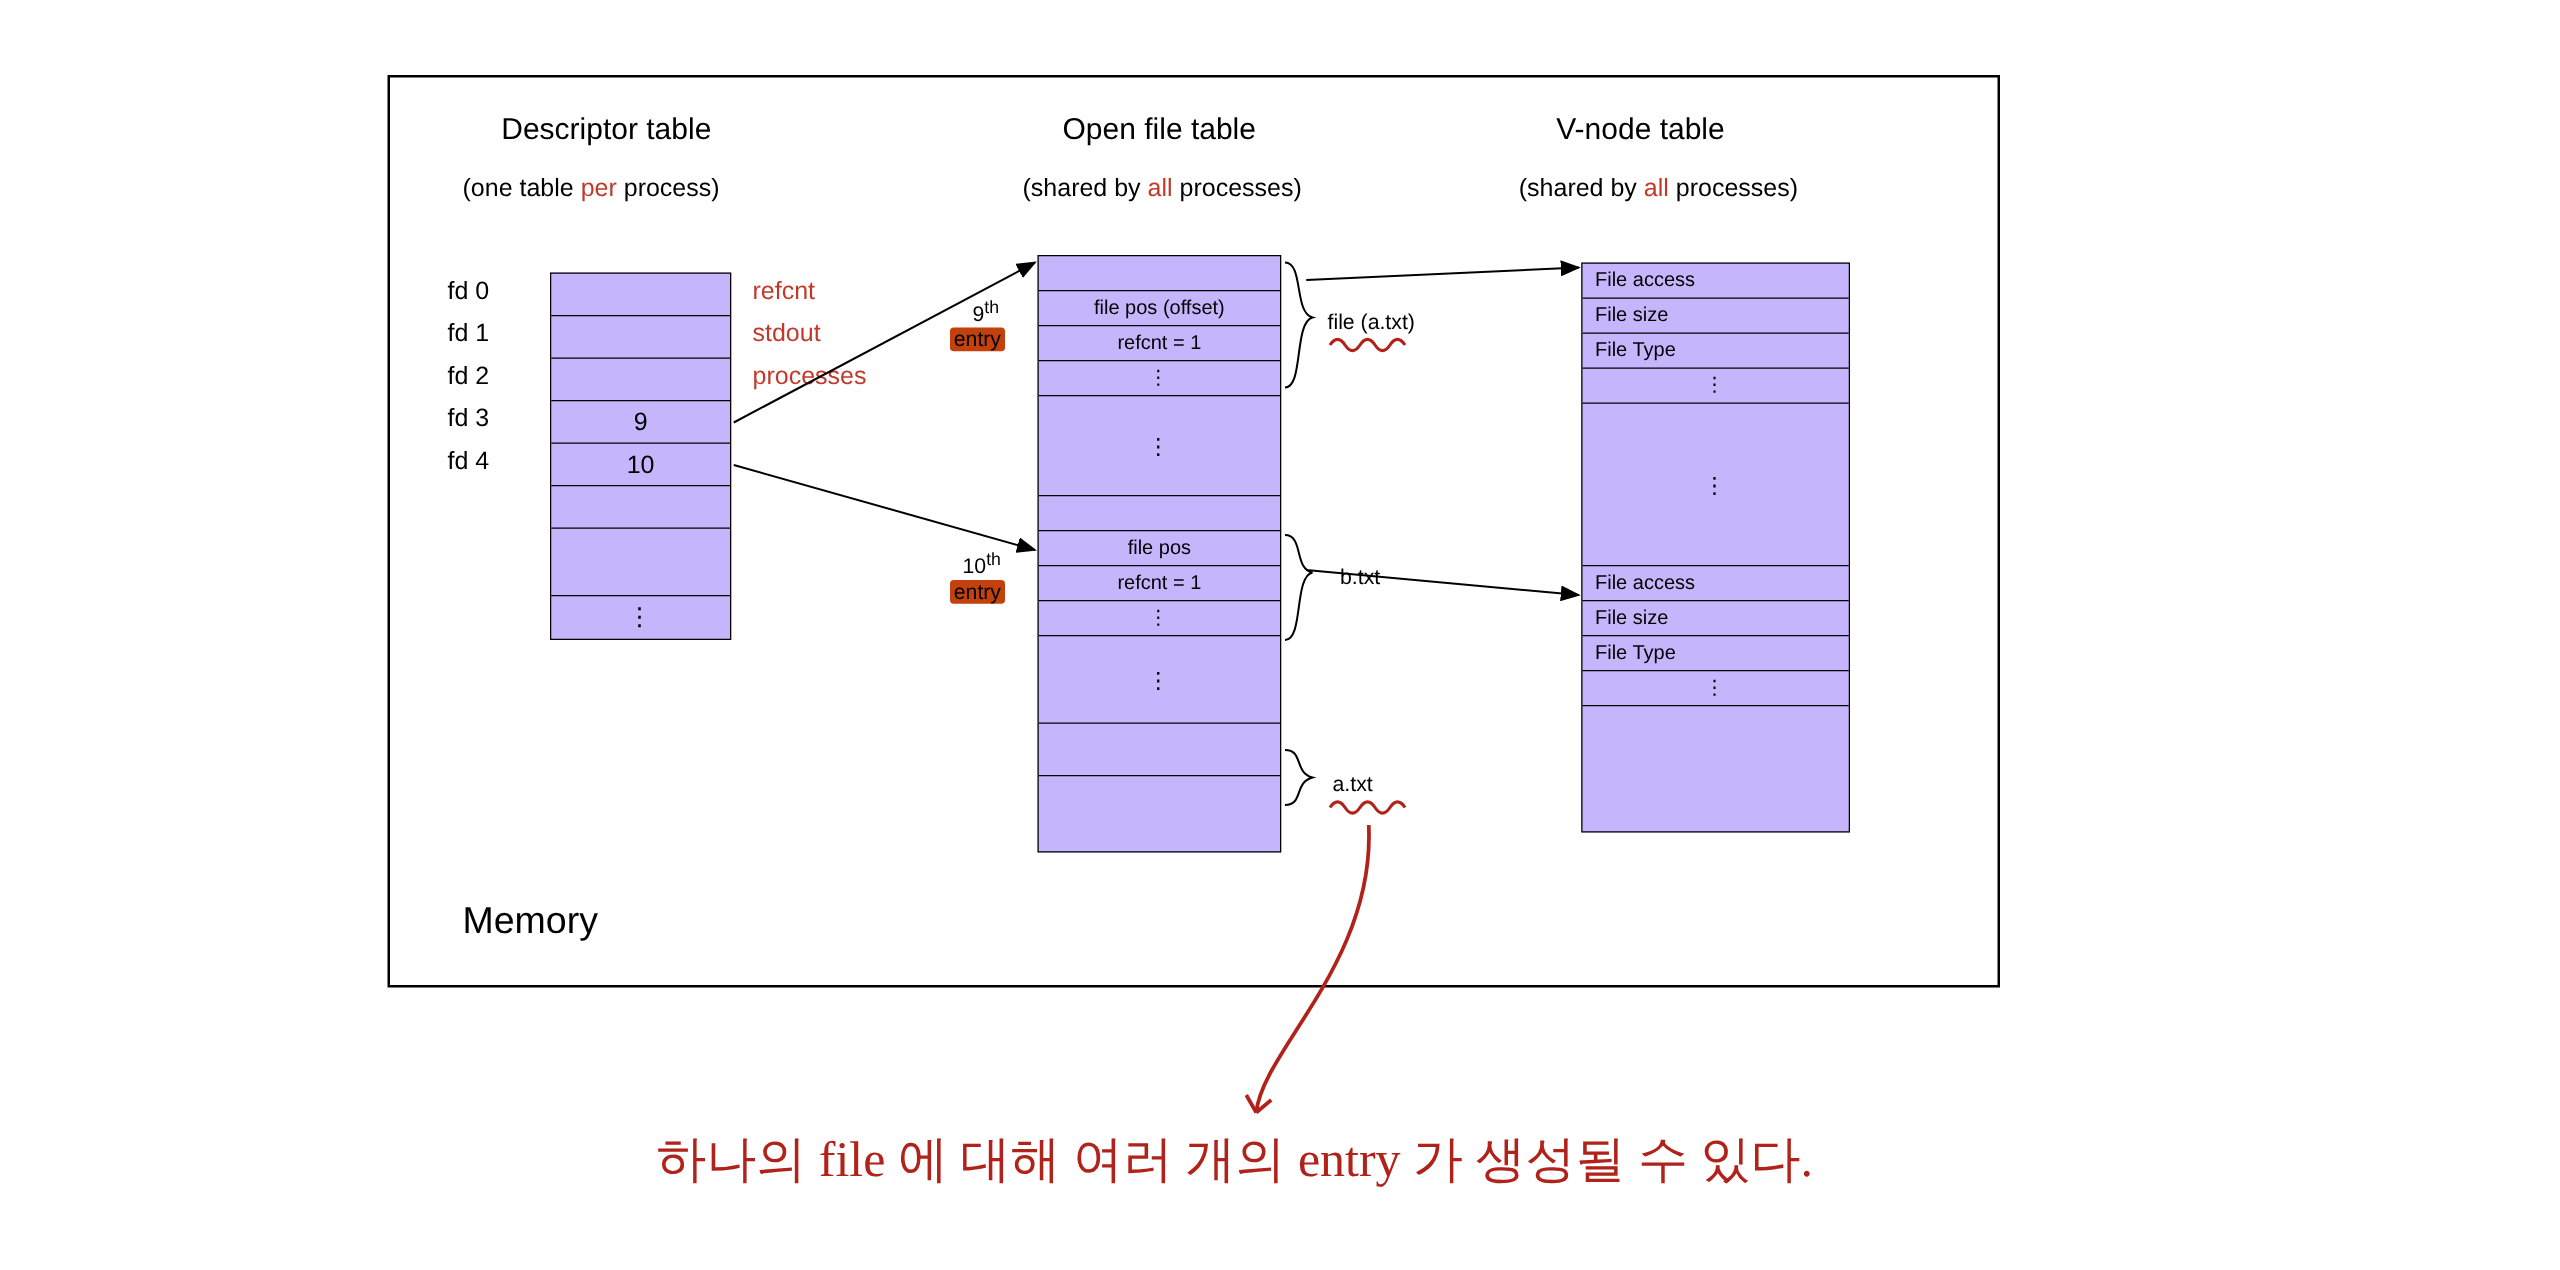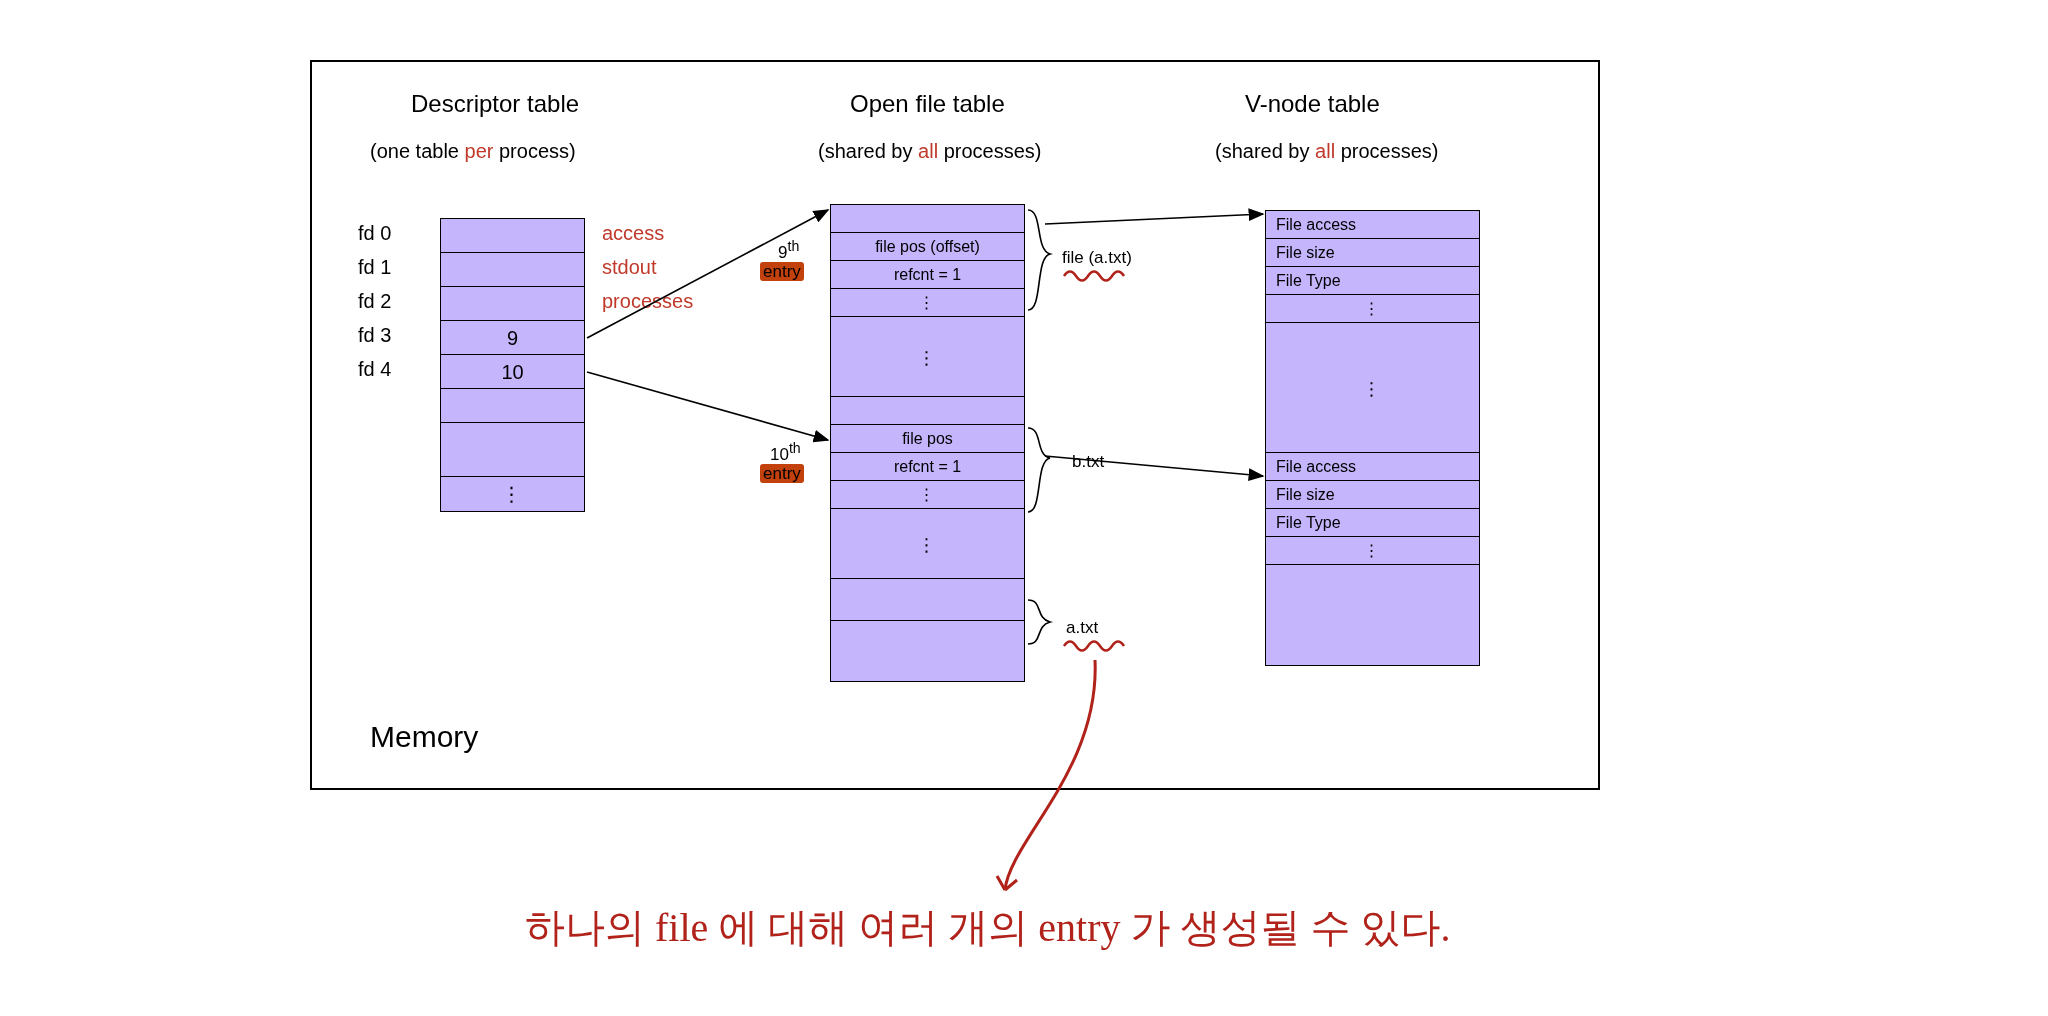--- a/index.html
+++ b/index.html
@@ -69,21 +69,21 @@
     width: 2048px; height: 1016px;
     pointer-events: none;
   }
 </style>
 </head>
 <body>
 
 <div class="memory-box"></div>
 <div class="label" style="left:370px; top:720px; font-size:30px;">Memory</div>
 
-<div class="label" style="left:411px; top:90px;">Descriptor table</div>
+<div class="label" style="left:401px; top:90px;">Descriptor table</div>
 <div class="sub-label" style="left:370px; top:140px;text-align:center;">
   <span>(one table </span><span class="red">per</span><span> process)</span>
 </div>
 
 <div class="sub-label" style="left:358px; top:222px;">fd 0</div>
 <div class="sub-label" style="left:358px; top:256px;">fd 1</div>
 <div class="sub-label" style="left:358px; top:290px;">fd 2</div>
 <div class="sub-label" style="left:358px; top:324px;">fd 3</div>
 <div class="sub-label" style="left:358px; top:358px;">fd 4</div>
 
@@ -91,21 +91,21 @@
   <div class="row"></div>
   <div class="row"></div>
   <div class="row"></div>
   <div class="row">9</div>
   <div class="row">10</div>
   <div class="row"></div>
   <div class="row tall"></div>
   <div class="row last dots">⋮</div>
 </div>
 
-<div class="sub-label red" style="left:602px; top:222px;">access</div>
+<div class="sub-label red" style="left:602px; top:222px;">refcnt</div>
 <div class="sub-label red" style="left:602px; top:256px;">stdout</div>
 <div class="sub-label red" style="left:602px; top:290px;">processes</div>
 
 <div class="label" style="left:850px; top:90px;">Open file table</div>
 <div class="sub-label" style="left:818px; top:140px;">
   <span>(shared by </span><span class="red">all</span><span> processes)</span>
 </div>
 
 <div class="small-label" style="left:778px; top:238px;">
   <span>9</span><sup>th</sup>

